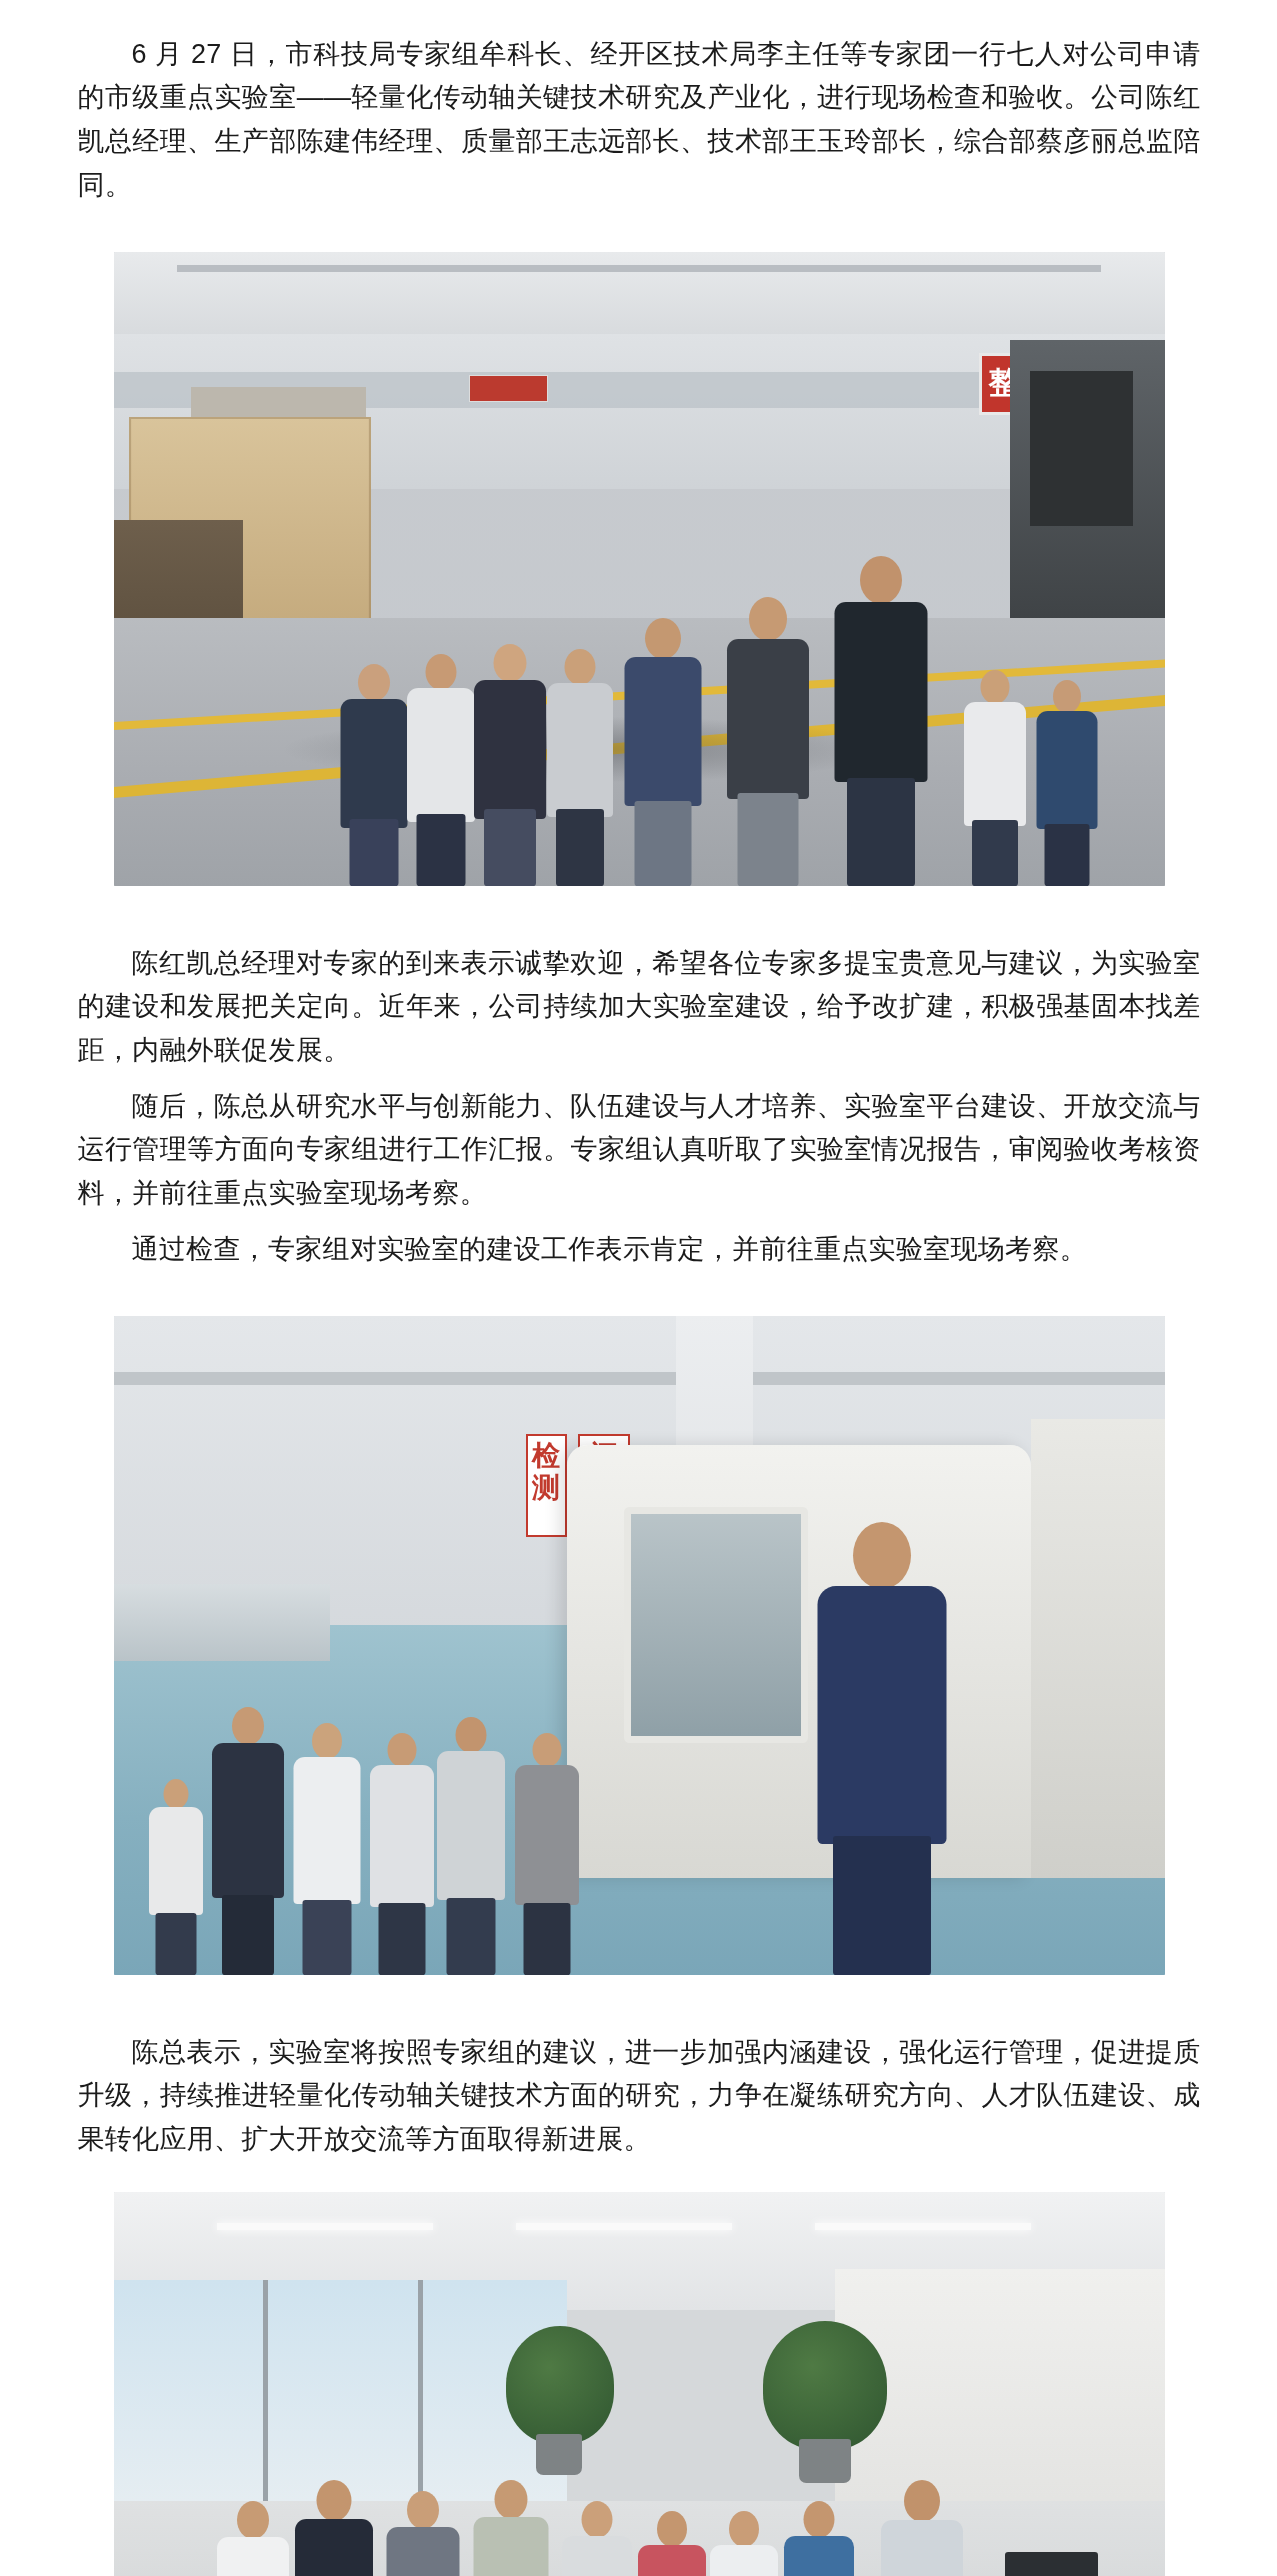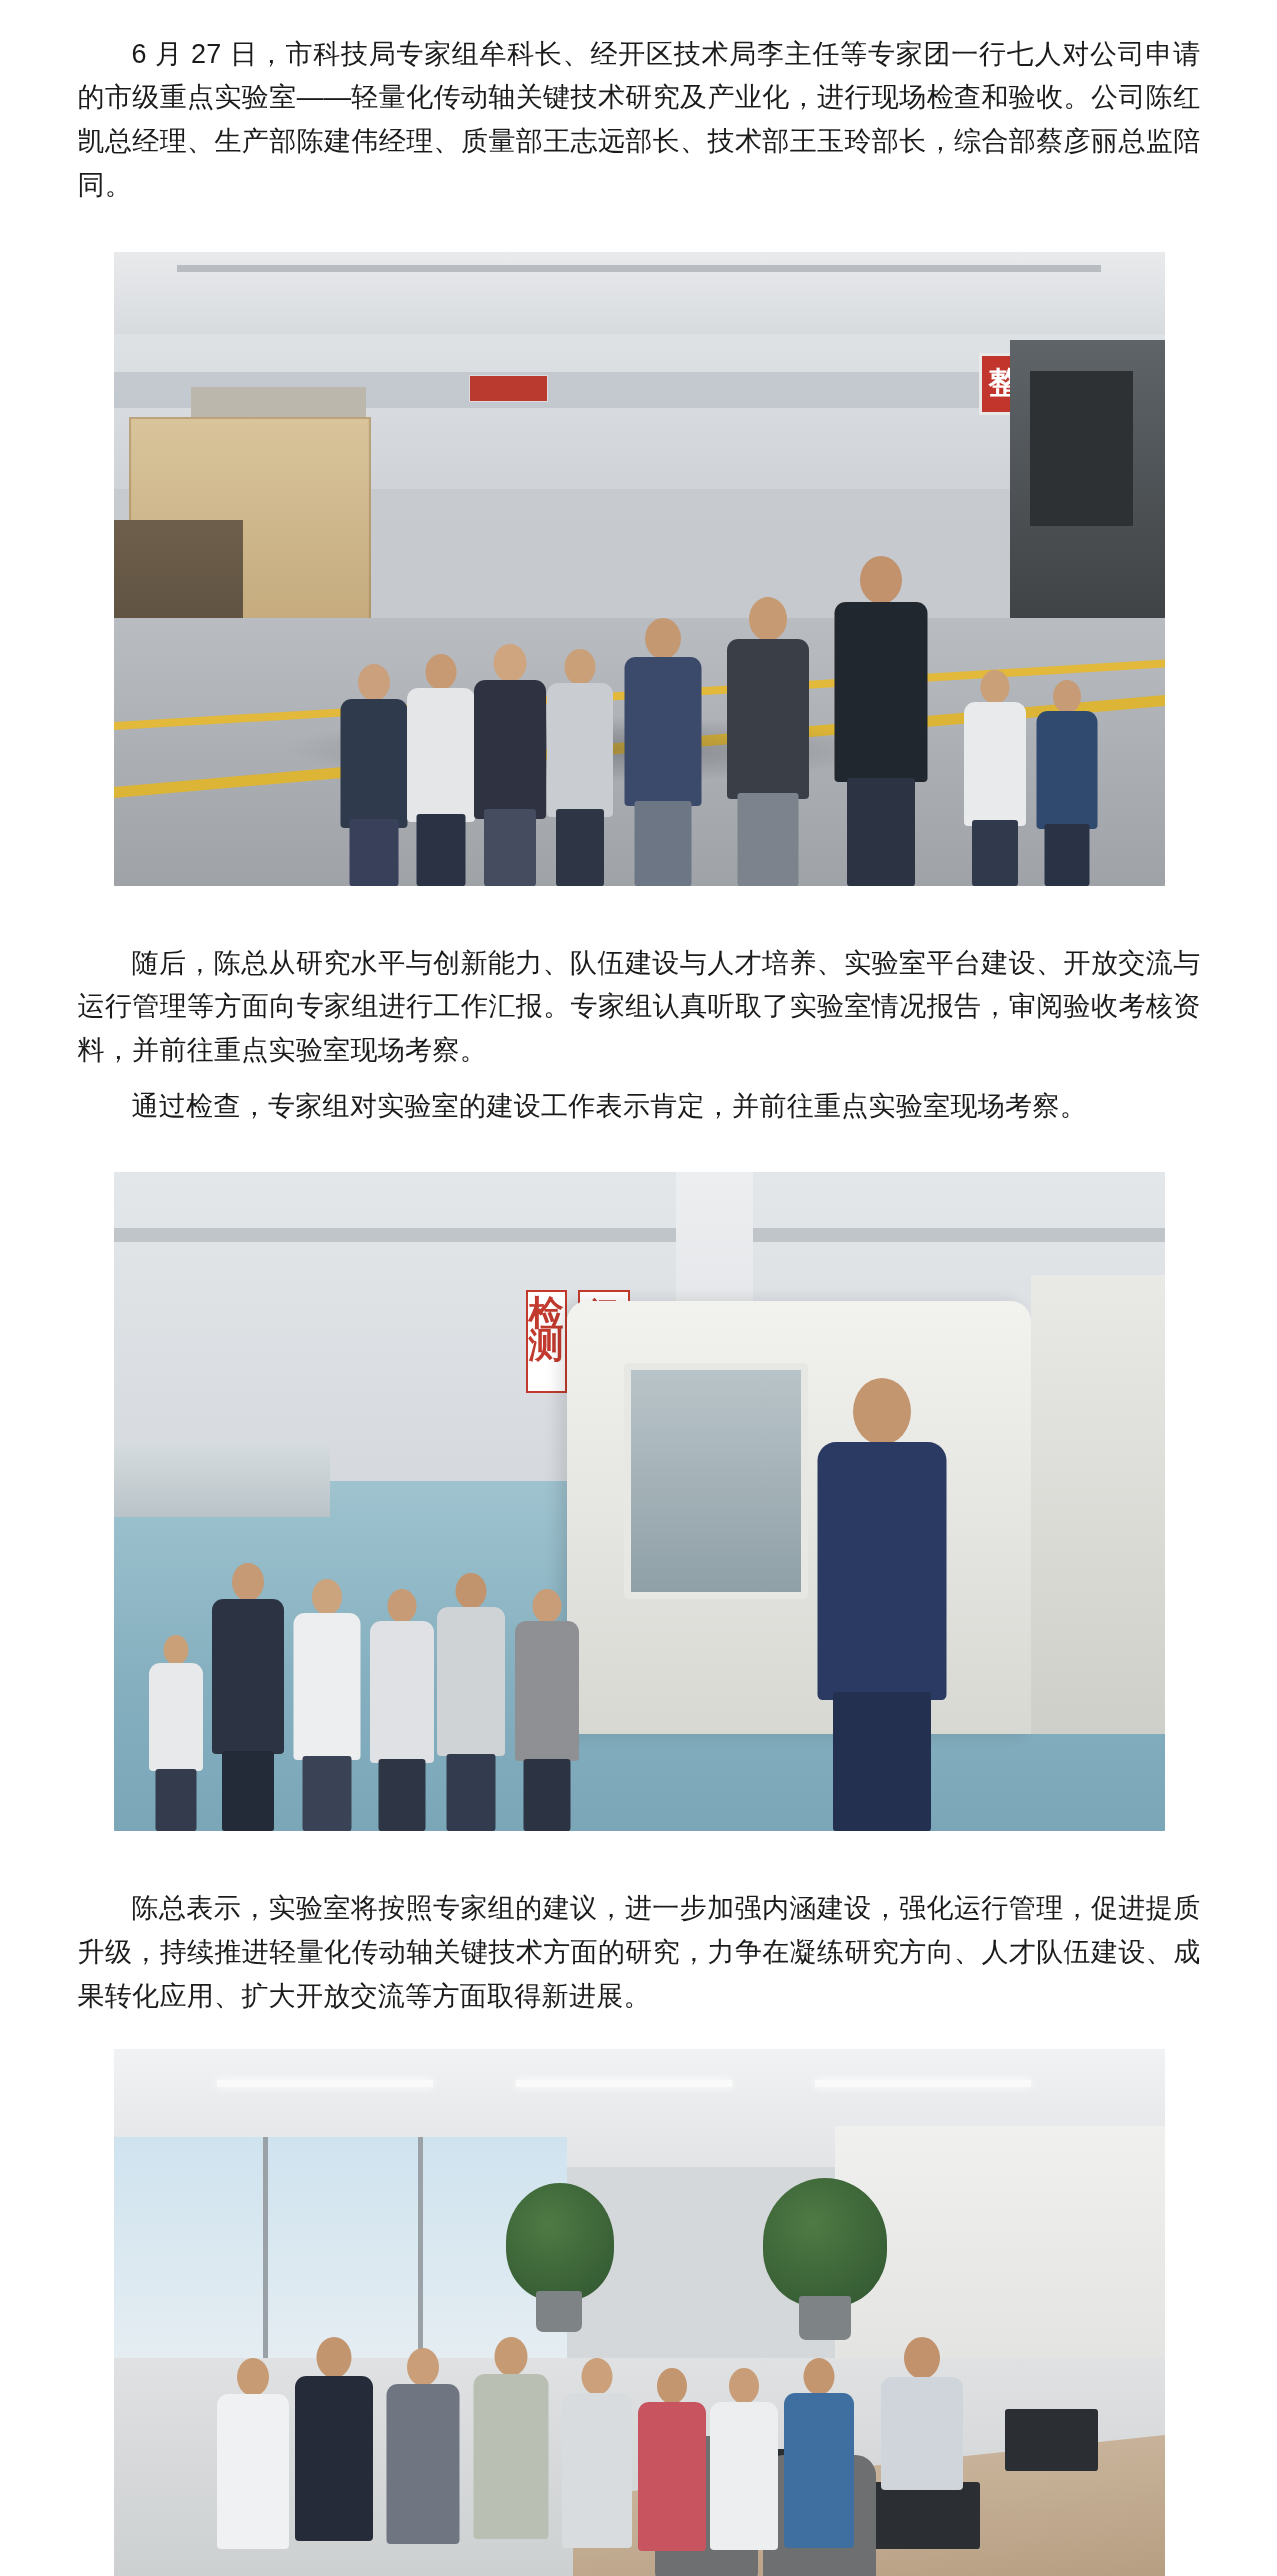--- a/index.html
+++ b/index.html
@@ -149,21 +149,21 @@
   }
   .p2-beam {
     position: absolute; left: 0; top: 56px; width: 100%; height: 13.4px; background: #c0c5c9;
   }
   .p2-pillar {
     position: absolute; left: 562px; top: 0; width: 77px; height: 330px;
     background: linear-gradient(#eceef0, #dcdfe2);
   }
   .p2-sign-a {
     position: absolute; left: 412px; top: 118px; width: 41px; height: 103px;
-    background: #fff; border: 2.6px solid #c23a2e; color: #c23a2e; font-size: 35px;
+    background: #fff; border: 2.6px solid #c23a2e; color: #c23a2e; font-size: 28px;
     line-height: 32px; text-align: center; font-weight: 700; padding-top: 4.1px; box-sizing: border-box;
   }
   .p2-sign-b {
     position: absolute; left: 464px; top: 118px; width: 52px; height: 108px;
     background: #fff; border: 2.6px solid #c23a2e; color: #c23a2e; font-size: 30px;
     line-height: 34px; text-align: center; font-weight: 700; padding-top: 3.1px; box-sizing: border-box;
   }
   .p2-floor {
     position: absolute; left: 0; bottom: 0; width: 100%; height: 350px;
     background: linear-gradient(#9fc3cf, #86b0c0 55%, #7aa6b8 100%);
@@ -310,20 +310,21 @@
         <div class="pperson" style="left:917px;width:72px;height:206px;">
           <div class="head" style="width:28px;height:33px;top:0;background:#c69b76;"></div>
           <div class="body" style="width:61px;height:118px;top:31px;background:#2f4a6e;"></div>
           <div class="legs" style="width:45px;height:62px;bottom:0;background:#2a3245;"></div>
         </div>
       </div>
     </figure>
 
     <div class="block-spacer-lg"></div>
 
+    <p class="para">陈红凯总经理对专家的到来表示诚挚欢迎，希望各位专家多提宝贵意见与建议，为实验室的建设和发展把关定向。近年来，公司持续加大实验室建设，给予改扩建，积极强基固本找差距，内融外联促发展。</p>
     <p class="para">随后，陈总从研究水平与创新能力、队伍建设与人才培养、实验室平台建设、开放交流与运行管理等方面向专家组进行工作汇报。专家组认真听取了实验室情况报告，审阅验收考核资料，并前往重点实验室现场考察。</p>
     <p class="para">通过检查，专家组对实验室的建设工作表示肯定，并前往重点实验室现场考察。</p>
 
     <div class="block-spacer-lg"></div>
 
     <figure class="figure">
       <div class="figure-inner photo2">
         <div class="p2-wall"></div>
         <div class="p2-beam"></div>
         <div class="p2-pillar"></div>

